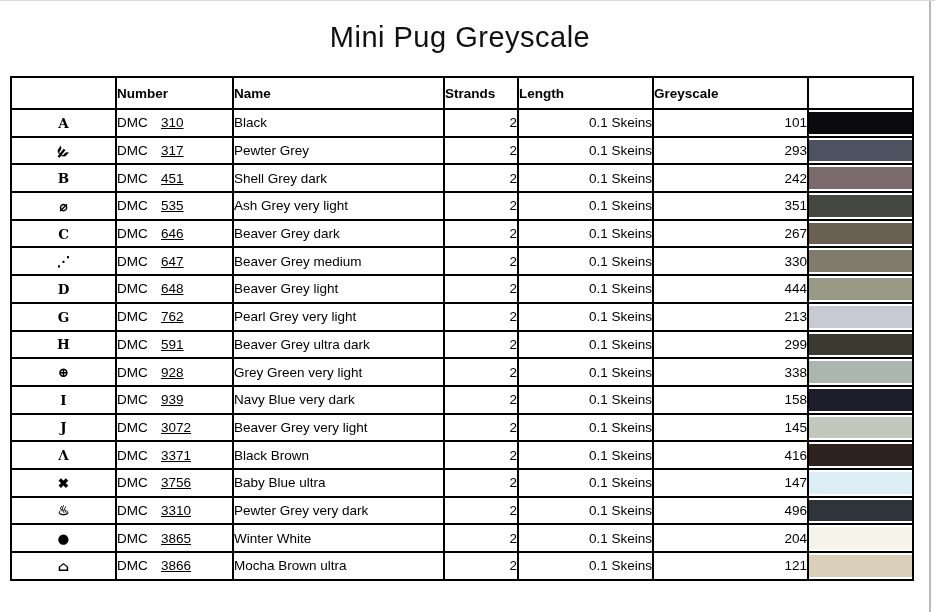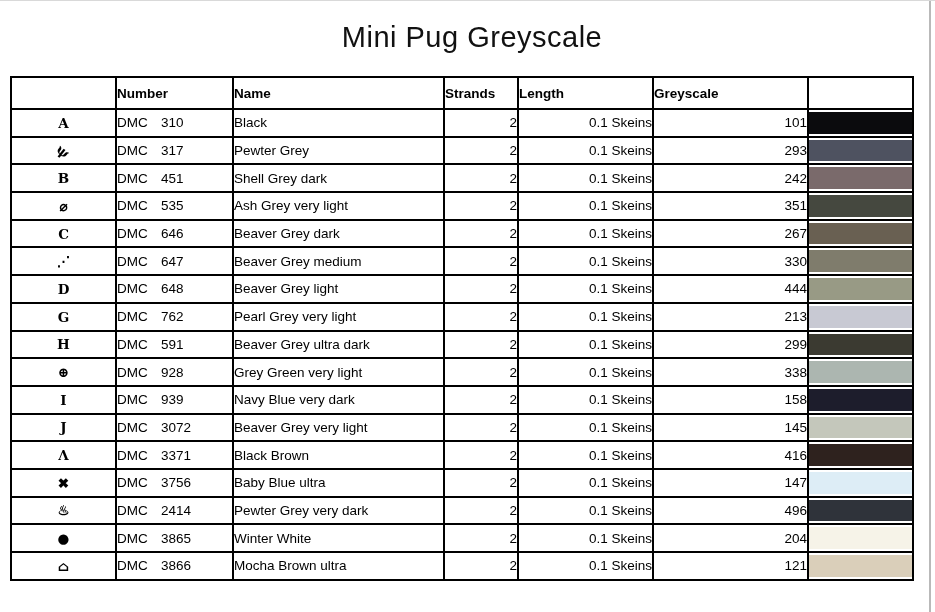--- a/index.html
+++ b/index.html
@@ -7,21 +7,21 @@
     width:935px;height:612px;position:relative;overflow:hidden;
     font-family:"Liberation Sans", sans-serif;color:#000;
     border-top:1px solid #d9d9d9;box-sizing:border-box;
   }
   .right-edge{
     position:absolute;top:0;right:4px;width:2px;height:612px;
     background:#b9b9b9;
   }
   .page-title{
     position:absolute;top:20px;left:0;width:920px;text-align:center;
-    font-size:29px;letter-spacing:0.5px;color:#111;margin-left:12px;
+    font-size:29px;letter-spacing:0.5px;color:#111;
   }
   table.key{
     position:absolute;left:10px;top:75px;
     border-collapse:collapse;table-layout:fixed;
     width:902px;
   }
   table.key th, table.key td{
     border:2px solid #000;
     padding:0;overflow:hidden;white-space:nowrap;
     font-size:13.5px;
@@ -29,21 +29,21 @@
   thead tr{height:32px;padding-left:33px;}
   tbody tr{height:27.7px;}
   th{text-align:left;font-weight:bold;font-size:14px;padding-left:6px;}
   td.c-symbol{
     text-align:center;
     font-family:"DejaVu Serif", serif;
     font-weight:bold;font-size:13px;
   }
   td.c-symbol .sym{display:inline-block;}
   td.c-symbol .sym.rot{transform:rotate(38deg);}
-  td.c-number{padding-left:7px;}
+  td.c-number{padding-left:7px;text-decoration:underline;}
   td.c-number .brand{display:inline-block;width:44px;}
   td.c-name{padding-left:7px;margin-top:20px;}
   td.c-strands,td.c-length,td.c-stitches{text-align:right;padding-right:3px;}
   td.c-color{position:relative;background:#fff;}
   td.c-color .fill{position:absolute;left:0;right:0;top:2px;bottom:2px;}
 </style>
 </head>
 <body>
 
 <div class="right-edge"></div>
@@ -235,21 +235,21 @@
     <td class="c-strands">2</td>
     <td class="c-length">0.1 Skeins</td>
     <td class="c-stitches">147</td>
     <td class="c-color">
           <div class="fill" style="background: rgb(221, 237, 246);"></div>
         </td>
   </tr>
 
   <tr>
     <td class="c-symbol"><span class="sym">♨</span></td>
-    <td class="c-number"><span class="brand">DMC</span><span>2414</span></td>
+    <td class="c-number"><span class="brand">DMC</span><span>3310</span></td>
     <td class="c-name">Pewter Grey very dark</td>
     <td class="c-strands">2</td>
     <td class="c-length">0.1 Skeins</td>
     <td class="c-stitches">496</td>
     <td class="c-color">
           <div class="fill" style="background: rgb(47, 51, 58);"></div>
         </td>
   </tr>
 
   <tr>

